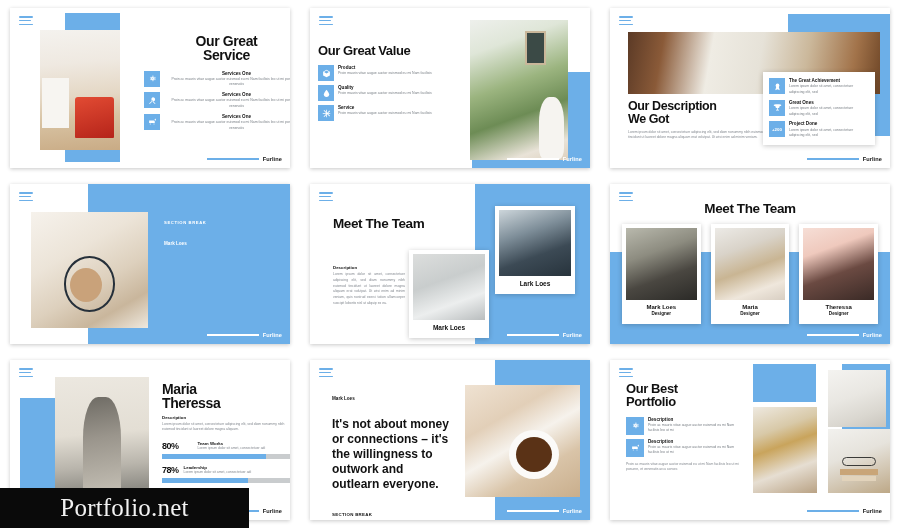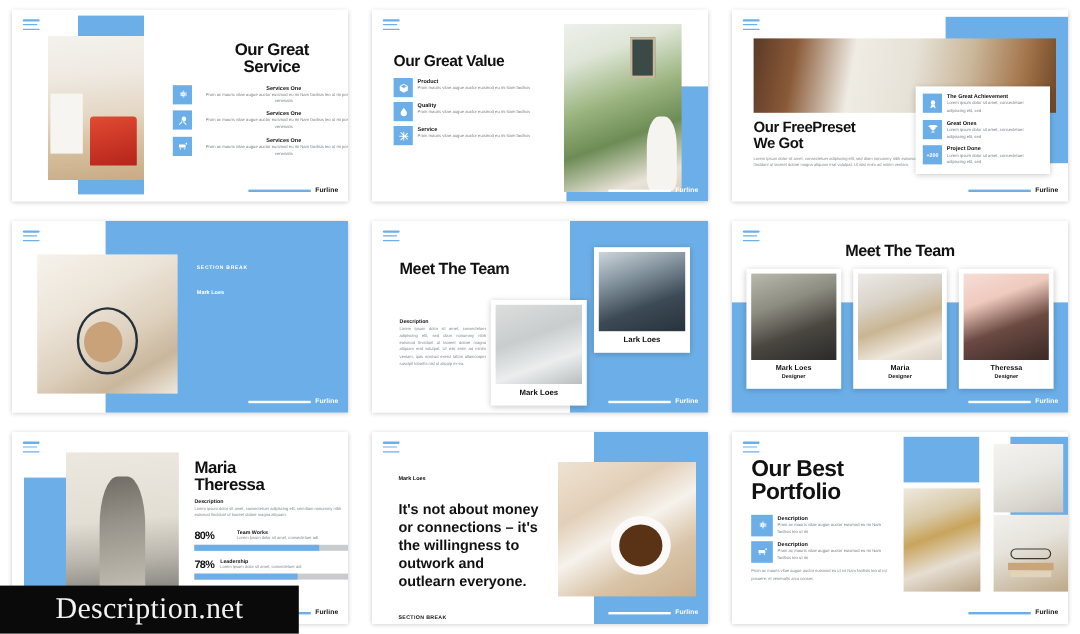--- a/index.html
+++ b/index.html
@@ -137,21 +137,21 @@
       <div class="burger">
           <i></i>
           <i></i>
           <i></i>
         </div>
       <div class="blue" style="right:0;top:64px;width:118px;height:96px;"></div>
       <div class="ph img-plant" style="left:160px;top:12px;width:98px;height:140px;">
         <div style="position:absolute;left:56%;top:8%;width:22%;height:24%;background:#3b4a46;border:2px solid #c9b79a;"></div>
         <div style="position:absolute;left:70%;top:55%;width:26%;height:44%;background:#f6f4f0;border-radius:40% 40% 18% 18%;"></div>
       </div>
-      <div style="position:absolute;left:18px;top:36px;width:128px;">
+      <div style="position:absolute;left:8px;top:36px;width:128px;">
         <h1 class="t" style="font-size:13px;">Our Great Value</h1>
         <div style="margin-top:8px;">
           <div class="feat">
             <div class="ficon">
               <svg viewBox="0 0 24 24">
                   <path d="M12 2L3 7v10l9 5 9-5V7l-9-5zm0 2.3L18.5 8 12 11.7 5.5 8 12 4.3z"></path>
                 </svg>
             </div>
             <div style="flex:1;">
               <div class="ftitle">Product</div>
@@ -192,21 +192,21 @@
   <div class="cell">
     <div class="slide">
       <div class="burger">
           <i></i>
           <i></i>
           <i></i>
         </div>
       <div class="blue" style="left:178px;top:6px;width:110px;height:122px;"></div>
       <div class="ph img-kitchen" style="left:18px;top:24px;width:252px;height:62px;"></div>
       <div style="position:absolute;left:18px;top:92px;width:140px;">
-        <h1 class="t" style="font-size:12.5px;white-space:pre-line;">Our FreePreset
+        <h1 class="t" style="font-size:12.5px;white-space:pre-line;">Our Description
 We Got</h1>
         <div class="lorem" style="margin-top:4px;">Lorem ipsum dolor sit amet, consectetuer adipiscing elit, sed diam nonummy nibh euismod tincidunt ut laoreet dolore magna aliquam erat volutpat. Ut wisi enim ad minim veniam.</div>
       </div>
       <div class="card" style="position:absolute;left:153px;top:64px;width:112px;padding:6px 6px;">
         <div class="feat">
           <div class="ficon">
             <svg viewBox="0 0 24 24">
                 <circle cx="12" cy="9" r="5"></circle>
                 <path d="M8.5 13.5L6 22l6-3 6 3-2.5-8.5z"></path>
               </svg>
@@ -408,21 +408,21 @@
       <div class="blue" style="left:143px;top:4px;width:63px;height:38px;"></div>
       <div class="blue" style="left:232px;top:4px;width:56px;height:93px;"></div>
       <div class="ph img-desk" style="left:218px;top:10px;width:58px;height:57px;"></div>
       <div class="ph img-cafe" style="left:143px;top:47px;width:64px;height:86px;"></div>
       <div class="ph img-glass" style="left:218px;top:69px;width:62px;height:64px;">
         <div style="position:absolute;left:22%;top:44%;width:56%;height:14%;border:1.3px solid #3a3a38;border-radius:6px;"></div>
         <div style="position:absolute;left:20%;top:62%;width:60%;height:10%;background:#c9a578;"></div>
         <div style="position:absolute;left:22%;top:73%;width:56%;height:9%;background:#e2d3bb;"></div>
       </div>
       <div style="position:absolute;left:16px;top:22px;width:120px;">
-        <h1 class="t" style="font-size:19px;white-space:pre-line;">Our Best
+        <h1 class="t" style="font-size:13px;white-space:pre-line;">Our Best
 Portfolio</h1>
         <div style="margin-top:8px;">
           <div class="feat">
             <div class="ficon" style="width:18px;height:18px;flex:0 0 18px;">
               <svg viewBox="0 0 24 24">
                   <path d="M12 8a4 4 0 100 8 4 4 0 000-8zm0 6a2 2 0 110-4 2 2 0 010 4z"></path>
                   <path d="M19 12l2-1.5-1.5-3-2.4.7-2-1.2L14.6 4h-3.2l-.5 2.5-2 1.2-2.4-.7L5 10l2 1.5L7 12l-2 1.5 1.5 3 2.4-.7 2 1.2.5 2.5h3.2l.5-2.5 2-1.2 2.4.7 1.5-3L19 12z" opacity=".55"></path>
                 </svg>
             </div>
             <div style="flex:1;">
@@ -447,14 +447,14 @@
       <div class="footer">
         <span class="ln"></span>
         <span class="bd">Furline</span>
       </div>
     </div>
   </div>
 
 </div>
 
 <div class="wm">
-  <span>Description.net</span>
+  <span>Portfolio.net</span>
 </div>
 
 </body></html>

